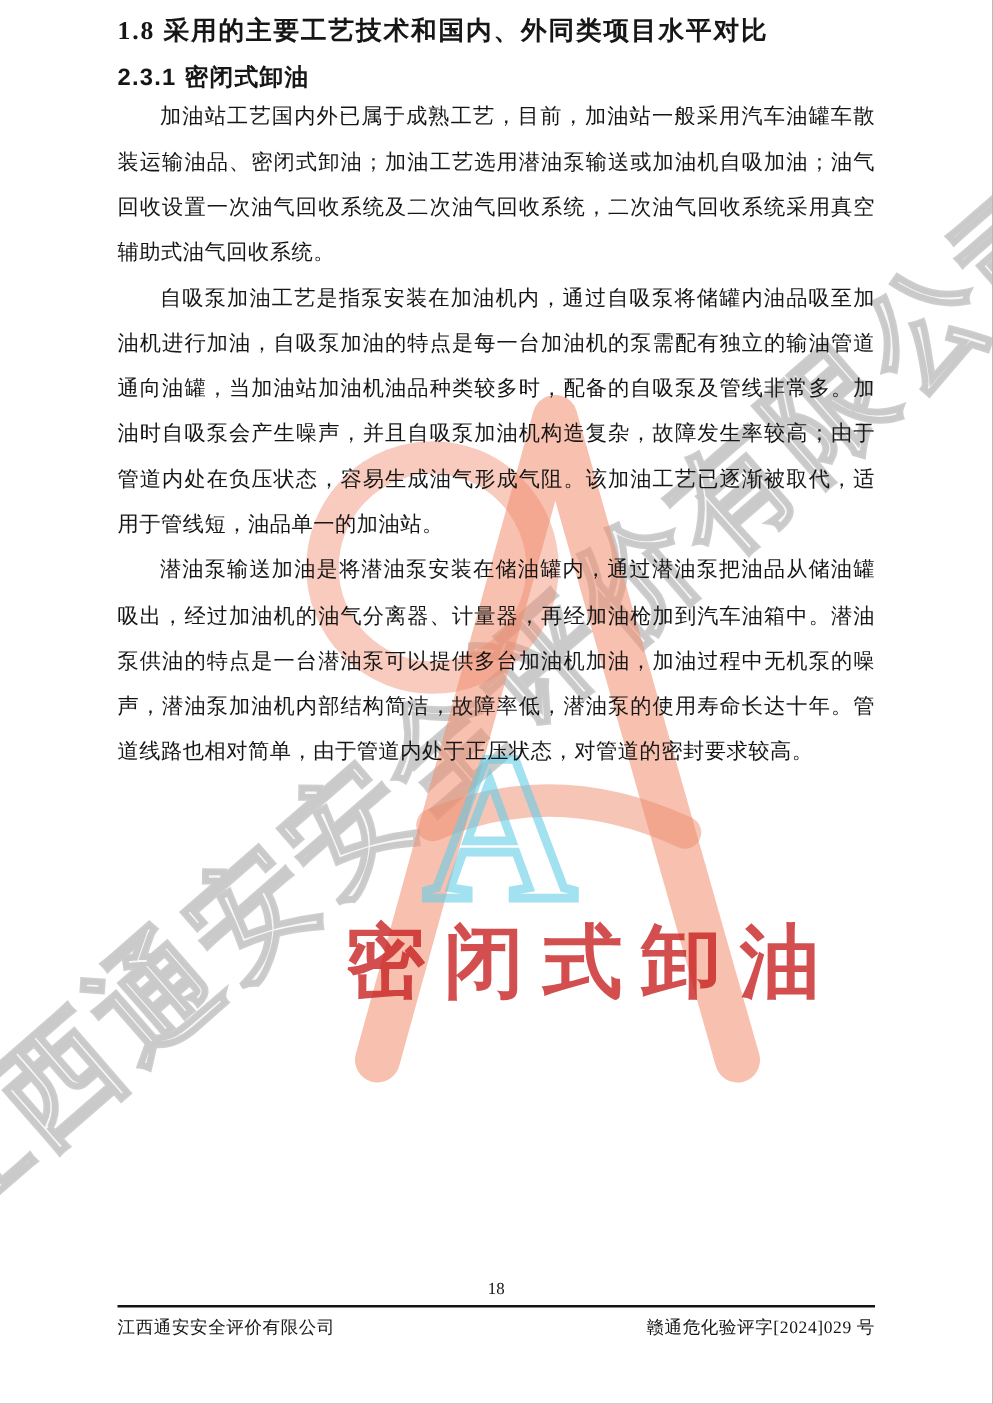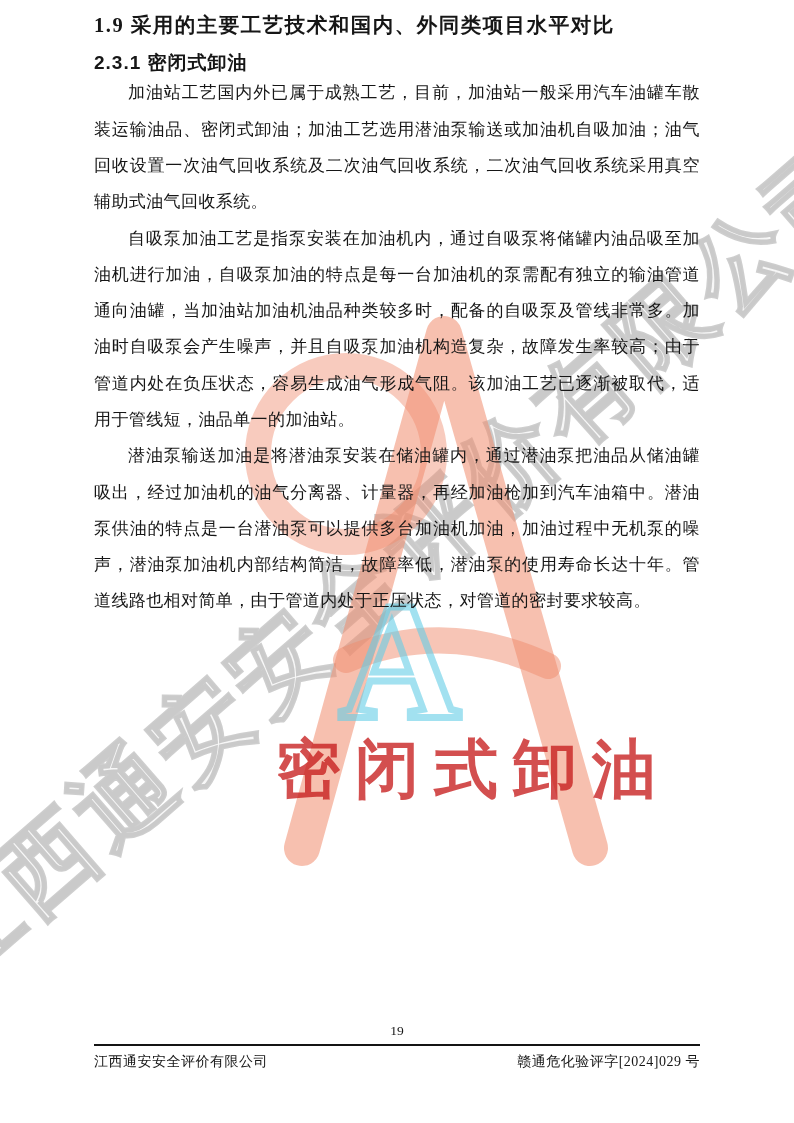--- a/index.html
+++ b/index.html
@@ -86,32 +86,32 @@
       <path d="M 118 348 Q 216 306 320 354" fill="none" stroke="rgba(240,140,110,0.50)" stroke-width="26" stroke-linecap="round"></path>
 
       <text x="172" y="406" text-anchor="middle" font-size="168" font-weight="bold" fill="none" stroke="rgba(100,205,230,0.60)" stroke-width="7">A</text>
     </svg>
 
     <div class="wm-brand">密闭式卸油</div>
   </div>
 
   <div class="content">
 
-    <h1 class="h-section">1.9 采用的主要工艺技术和国内、外同类项目水平对比</h1>
+    <h1 class="h-section">1.8 采用的主要工艺技术和国内、外同类项目水平对比</h1>
 
     <h2 class="h-subsection">2.3.1 密闭式卸油</h2>
 
     <div class="body-text">
       <p class="para">加油站工艺国内外已属于成熟工艺，目前，加油站一般采用汽车油罐车散装运输油品、密闭式卸油；加油工艺选用潜油泵输送或加油机自吸加油；油气回收设置一次油气回收系统及二次油气回收系统，二次油气回收系统采用真空辅助式油气回收系统。</p>
       <p class="para">自吸泵加油工艺是指泵安装在加油机内，通过自吸泵将储罐内油品吸至加油机进行加油，自吸泵加油的特点是每一台加油机的泵需配有独立的输油管道通向油罐，当加油站加油机油品种类较多时，配备的自吸泵及管线非常多。加油时自吸泵会产生噪声，并且自吸泵加油机构造复杂，故障发生率较高；由于管道内处在负压状态，容易生成油气形成气阻。该加油工艺已逐渐被取代，适用于管线短，油品单一的加油站。</p>
       <p class="para">潜油泵输送加油是将潜油泵安装在储油罐内，通过潜油泵把油品从储油罐吸出，经过加油机的油气分离器、计量器，再经加油枪加到汽车油箱中。潜油泵供油的特点是一台潜油泵可以提供多台加油机加油，加油过程中无机泵的噪声，潜油泵加油机内部结构简洁，故障率低，潜油泵的使用寿命长达十年。管道线路也相对简单，由于管道内处于正压状态，对管道的密封要求较高。</p>
     </div>
   </div>
 
   <div class="footer">
-    <div class="page-num">19</div>
+    <div class="page-num">18</div>
     <div class="footer-row">
       <span>江西通安安全评价有限公司</span>
       <span>赣通危化验评字[2024]029 号</span>
     </div>
   </div>
 
 </div>
 
 </body></html>

